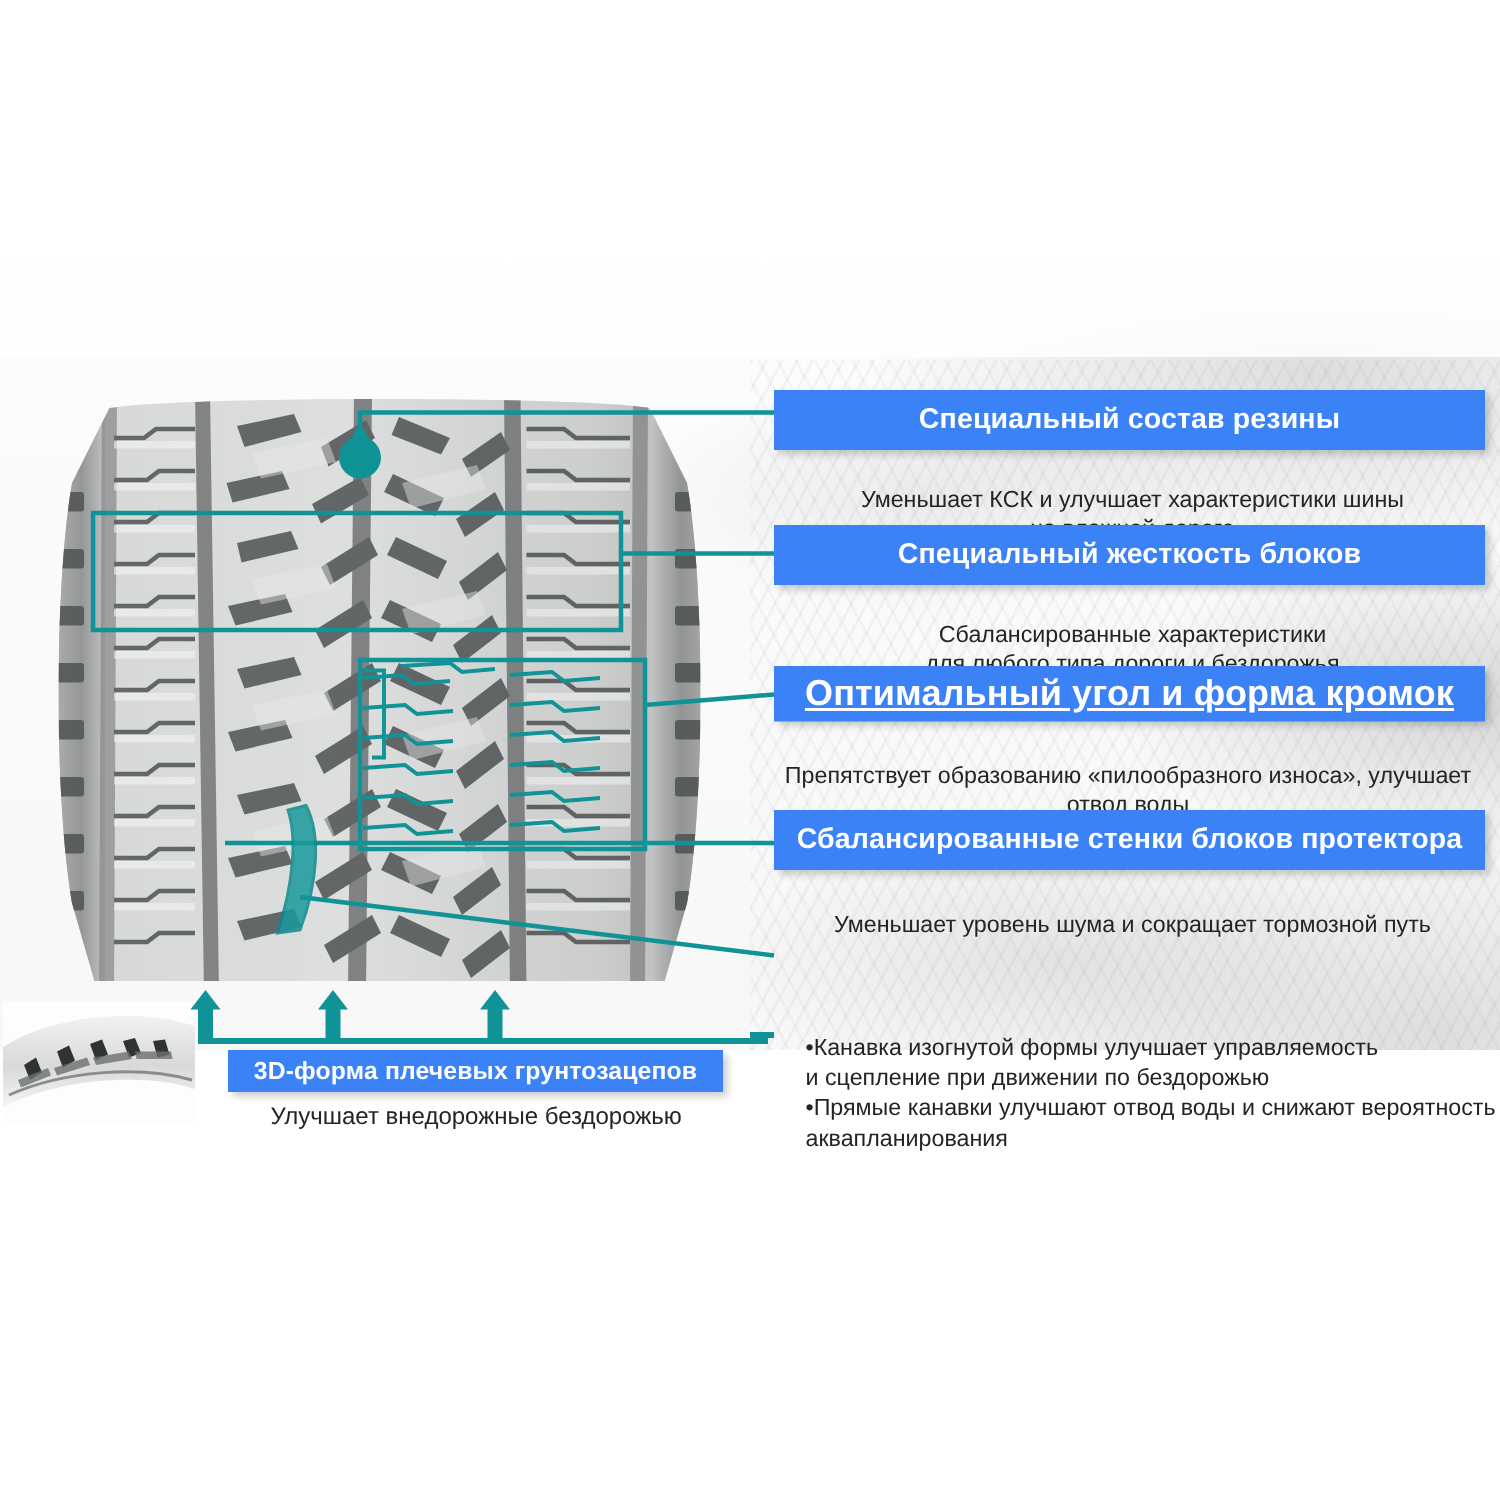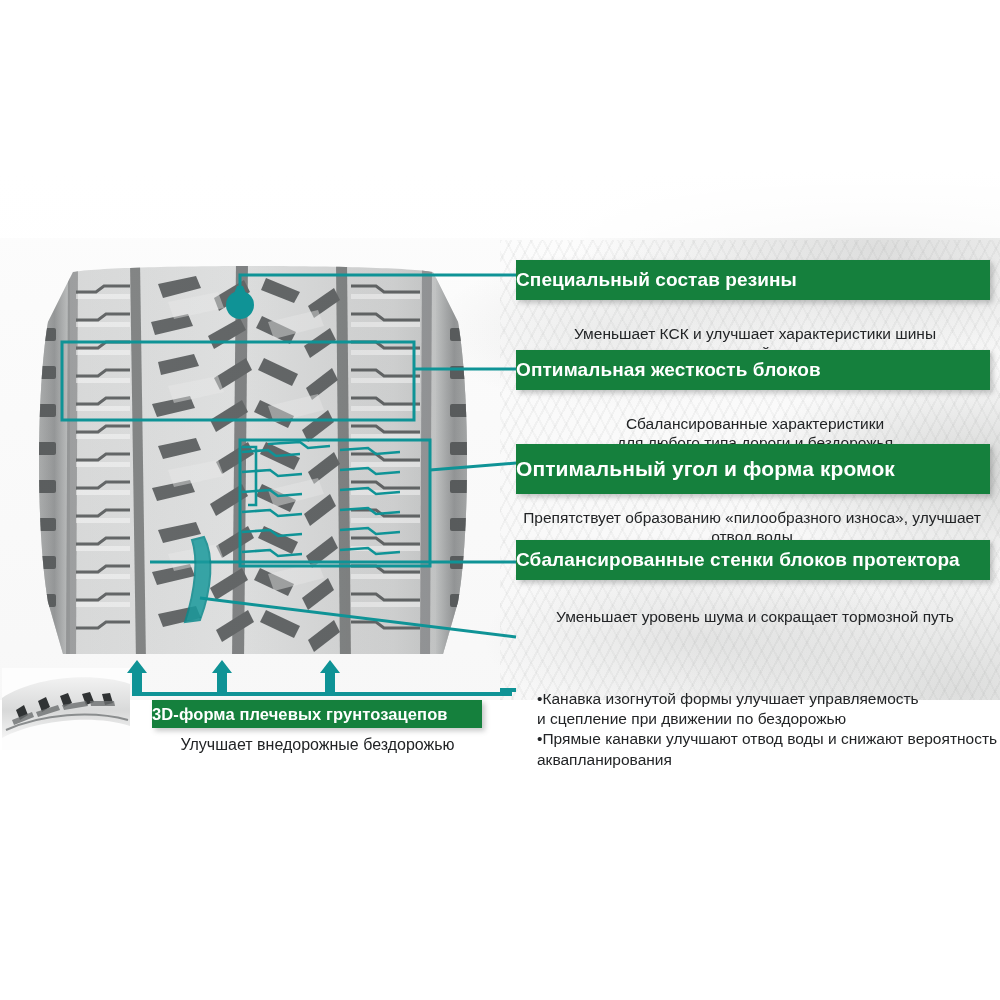--- a/index.html
+++ b/index.html
@@ -39,24 +39,24 @@
 
   
   .tire-wrap{position:absolute;left:18px;top:262px;width:470px;height:400px;}
   .tire-svg{display:block;}
 
   .inset-wrap{position:absolute;left:2px;top:668px;width:128px;height:82px;}
 
   
   .banner{
     position:absolute;
-    background:#15803d;
+    background:#3b82f6;
     color:#ffffff;
     font-weight:bold;
-    display:flex;align-items:center;
+    display:flex;align-items:center;justify-content:center;
     text-align:center;
     box-shadow:3px 3px 5px rgba(90,95,95,.33);
     letter-spacing:.1px;
   }
   .caption{
     position:absolute;
     color:#222426;
     text-align:center;
     line-height:1.22;
   }
@@ -330,28 +330,28 @@
 
   <div class="banner" style="left:516px;top:260px;width:474px;height:40px;font-size:19px;">
     <span>Специальный состав резины</span>
   </div>
   <div class="caption" style="left:520px;top:306px;width:470px;font-size:15.5px;white-space:pre-line;">
     <span>Уменьшает КСК и улучшает характеристики шины
 на влажной дороге</span>
   </div>
 
   <div class="banner" style="left:516px;top:350px;width:474px;height:40px;font-size:19px;">
-    <span>Оптимальная жесткость блоков</span>
+    <span>Специальный жесткость блоков</span>
   </div>
   <div class="caption" style="left:520px;top:396px;width:470px;font-size:15.5px;white-space:pre-line;">
     <span>Сбалансированные характеристики
 для любого типа дороги и бездорожья</span>
   </div>
 
-  <div class="banner" style="left:516px;top:444px;width:474px;height:50px;font-size:21px;">
+  <div class="banner" style="left:516px;top:444px;width:474px;height:37px;font-size:24px;text-decoration:underline;">
     <span>Оптимальный угол и форма кромок</span>
   </div>
   <div class="caption" style="left:506px;top:490px;width:492px;font-size:15.5px;white-space:pre-line;">
     <span>Препятствует образованию «пилообразного износа», улучшает
 отвод воды</span>
   </div>
 
   <div class="banner" style="left:516px;top:540px;width:474px;height:40px;font-size:19px;">
     <span>Сбалансированные стенки блоков протектора</span>
   </div>

